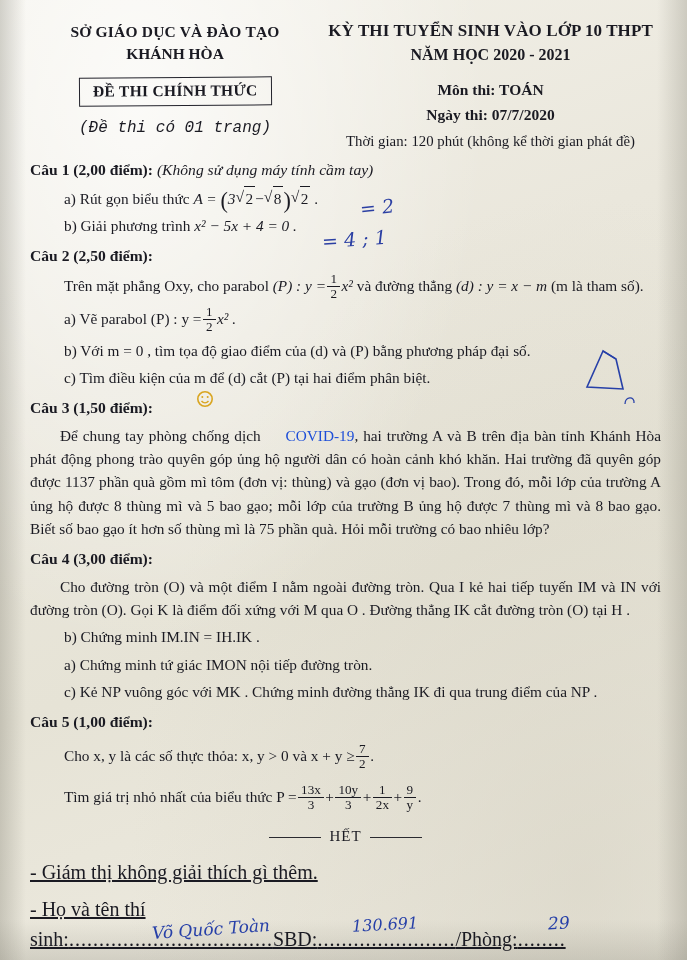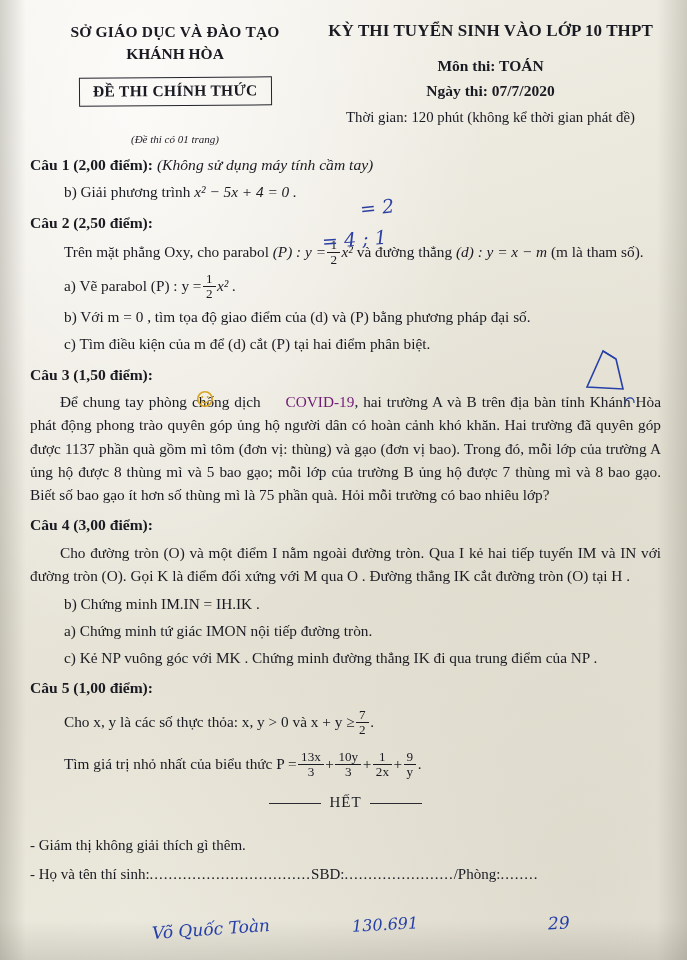--- a/index.html
+++ b/index.html
@@ -87,23 +87,24 @@
     display: inline-block;
     border: 1.6px solid #23232c;
     padding: 4px 13px 5px;
     font-size: 15.5px;
     font-weight: bold;
     letter-spacing: .3px;
     margin-top: 12px;
     transform: rotate(-0.4deg);
   }
   .pages {
-    font-size: 11px;
+    font-size: 16px;
     font-style: italic;
-    margin-top: 27px;
+    margin-top: 13px;
+    font-family: Liberation Mono, monospace;
   }
   .subject {
     font-size: 15.5px;
     font-weight: bold;
     margin-top: 14px;
   }
   .date {
     font-size: 15.5px;
     font-weight: bold;
     margin-top: 7px;
@@ -167,37 +168,38 @@
     border-top: 1.05px solid #1a1a22;
     padding: 0 2px 0 1px;
     display: inline-block;
   }
   .paren-big {
     font-size: 1.45em;
     vertical-align: -0.17em;
     line-height: 0;
   }
 
-  .red { color: #701a75; margin-left: 20px; }
+  .red { color: #1d4ed8; margin-left: 20px; }
   .hr-het {
     text-align: center;
     margin-top: 12px;
     font-size: 15px;
     letter-spacing: 1px;
   }
   .hr-het span.l, .hr-het span.r {
     display: inline-block;
     width: 52px;
     border-top: 1.2px solid #2a2a30;
     vertical-align: middle;
     margin: 0 8px;
   }
   .footnote {
-    margin-top: 20px;
-    font-size: 15px;
+    margin-top: 10px;
+    font-size: 20px;
+    text-decoration: underline;
   }
   .footnote .line {
     margin-top: 6px;
   }
   .dots { letter-spacing: 1px; }
 
   
   .hand {
     position: absolute;
     color: #2b3fa3;
@@ -241,31 +243,37 @@
 
   <div class="hdr">
     <div class="hdr-left">
       <div class="dept1">SỞ GIÁO DỤC VÀ ĐÀO TẠO</div>
       <div class="dept2">KHÁNH HÒA</div>
       <div class="boxed">ĐỀ THI CHÍNH THỨC</div>
       <div class="pages">(Đề thi có 01 trang)</div>
     </div>
     <div class="hdr-right">
       <div class="exam-title">KỲ THI TUYỂN SINH VÀO LỚP 10 THPT</div>
+      <div class="exam-year">NĂM HỌC 2020 - 2021</div>
       <div class="subject">Môn thi: TOÁN</div>
       <div class="date">Ngày thi: 07/7/2020</div>
       <div class="time">Thời gian: 120 phút (không kể thời gian phát đề)</div>
     </div>
   </div>
 
   <div class="body">
 
     <div class="q-head">
       <span>Câu 1 (2,00 điểm):</span>
       <span class="note">(Không sử dụng máy tính cầm tay)</span>
+    </div>
+    <div class="item">
+      <span>a) Rút gọn biểu thức</span>
+      <span class="mathit">A =</span>
+      <span class="paren-big">(</span><span class="mathit">3</span><span class="sqrt"><span>2</span></span><span>−</span><span class="sqrt"><span>8</span></span><span class="paren-big">)</span><span class="sqrt"><span>2</span></span><span> .</span>
     </div>
     <div class="item">
       <span>b) Giải phương trình</span>
       <span class="mathit">x² − 5x + 4 = 0 .</span>
     </div>
 
     <div class="q-head">Câu 2 (2,50 điểm):</div>
     <div class="item">
       <span>Trên mặt phẳng Oxy, cho parabol</span>
       <span class="mathit">(P) : y =</span><span class="frac"><span class="num">1</span><span class="den">2</span></span><span class="mathit">x²</span>

